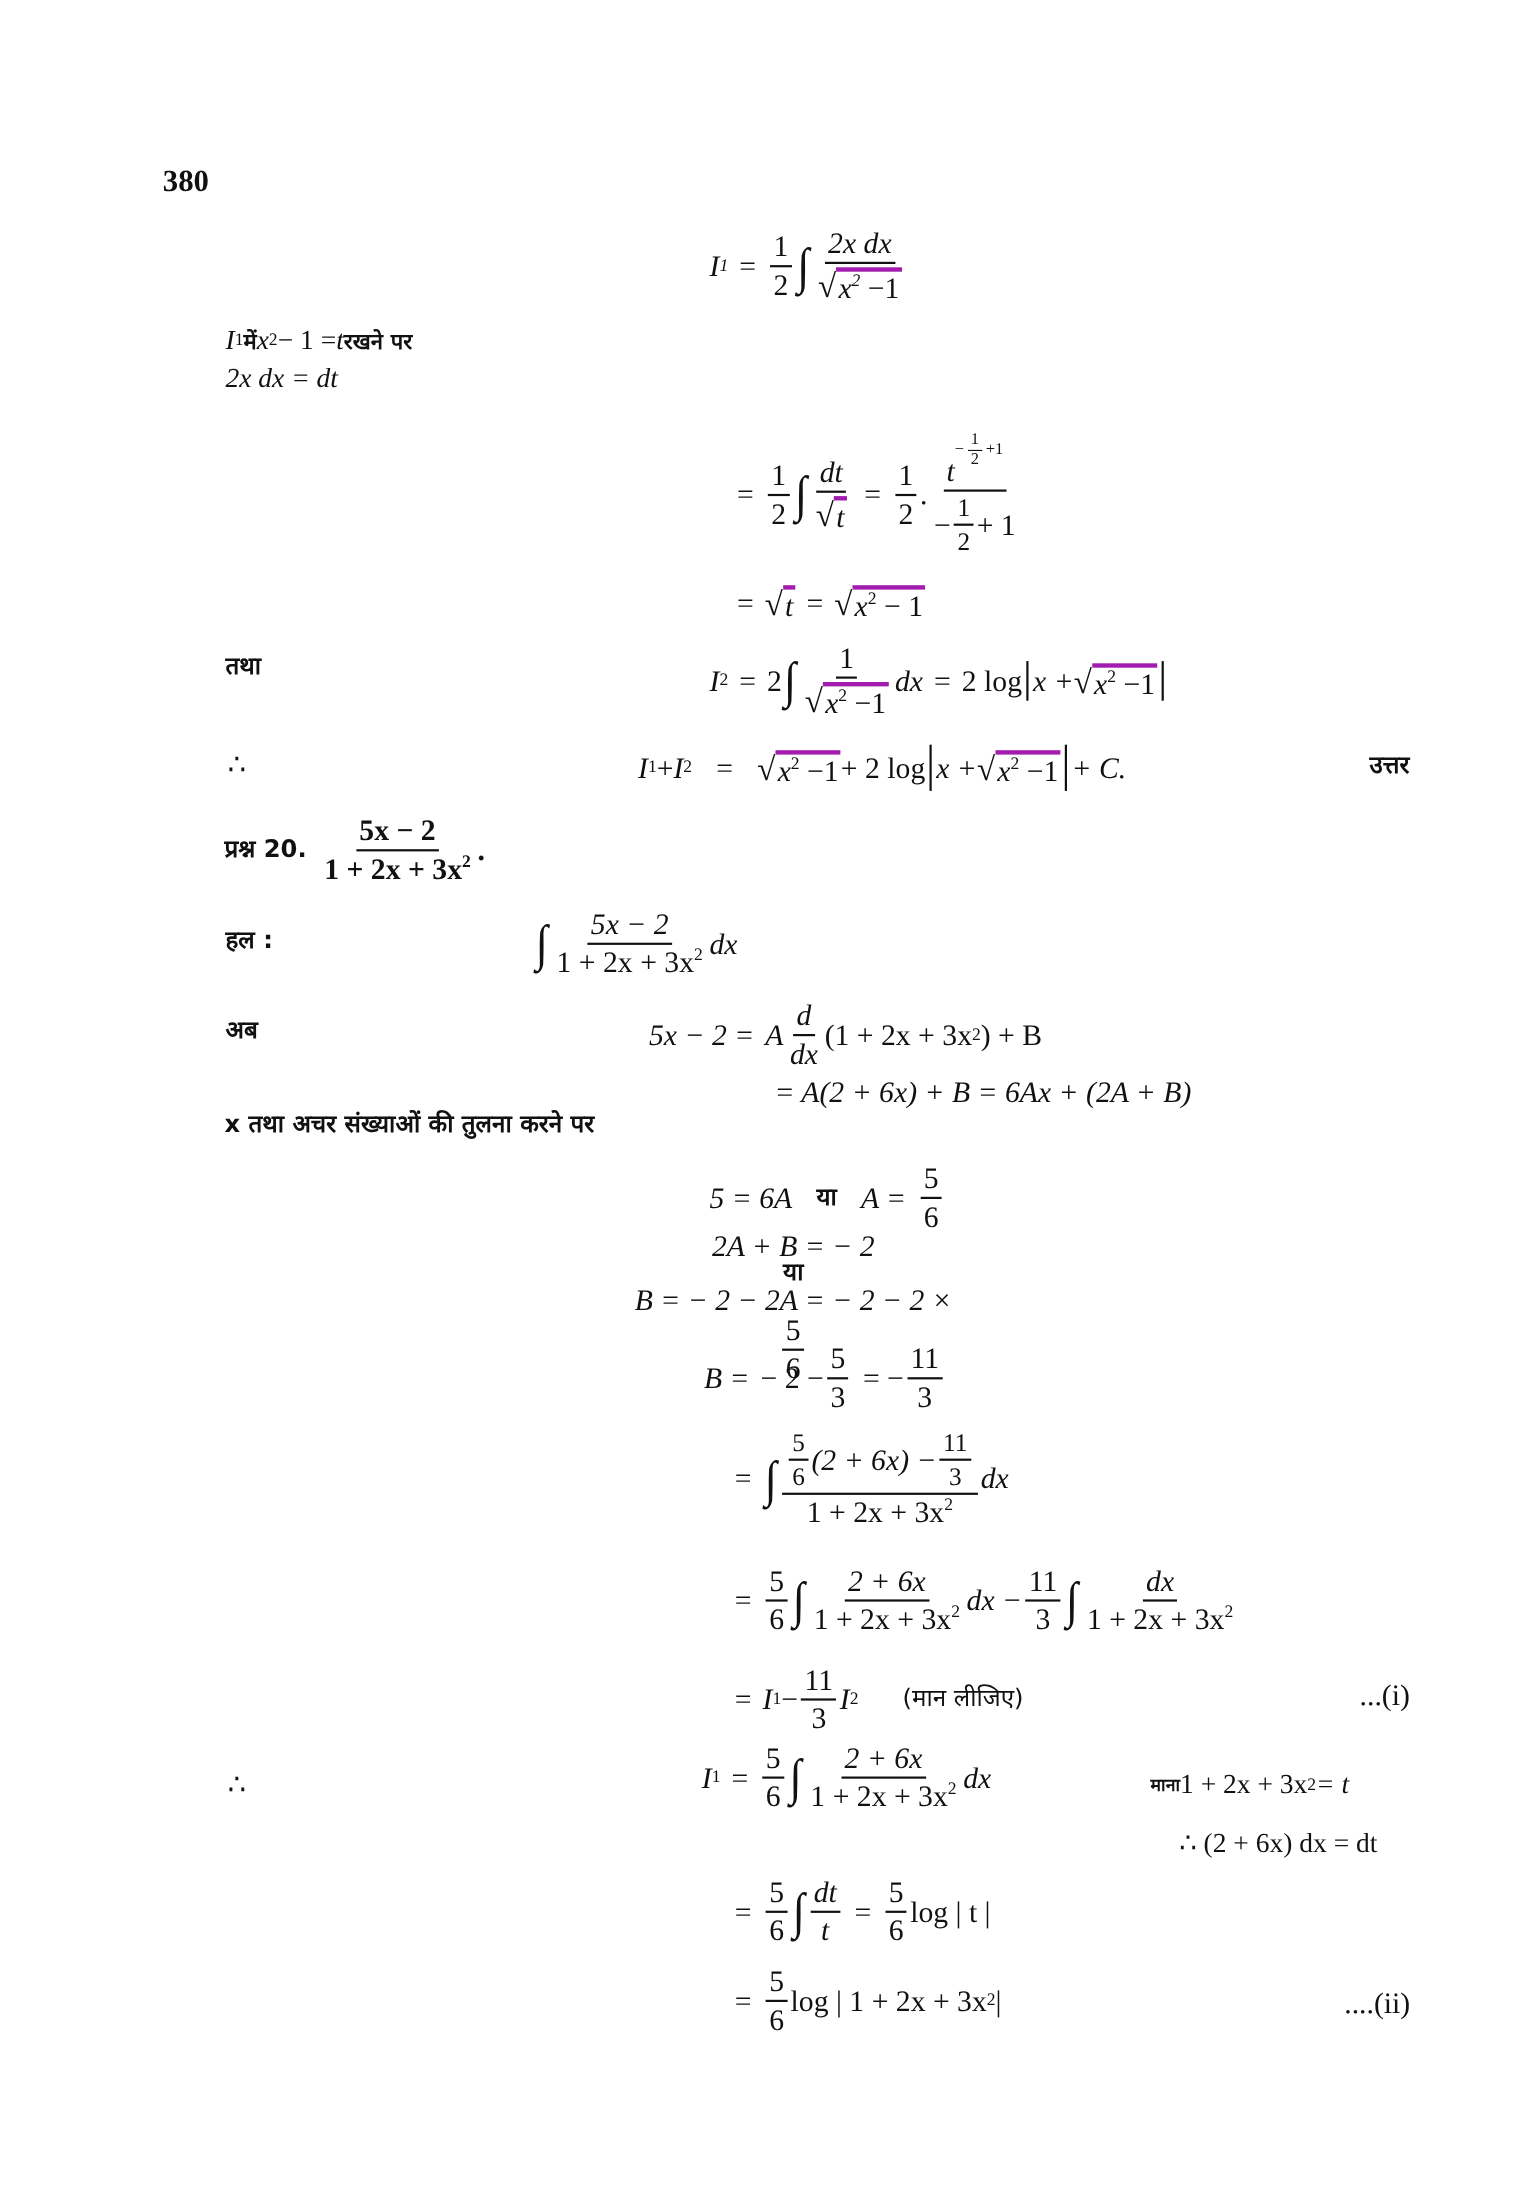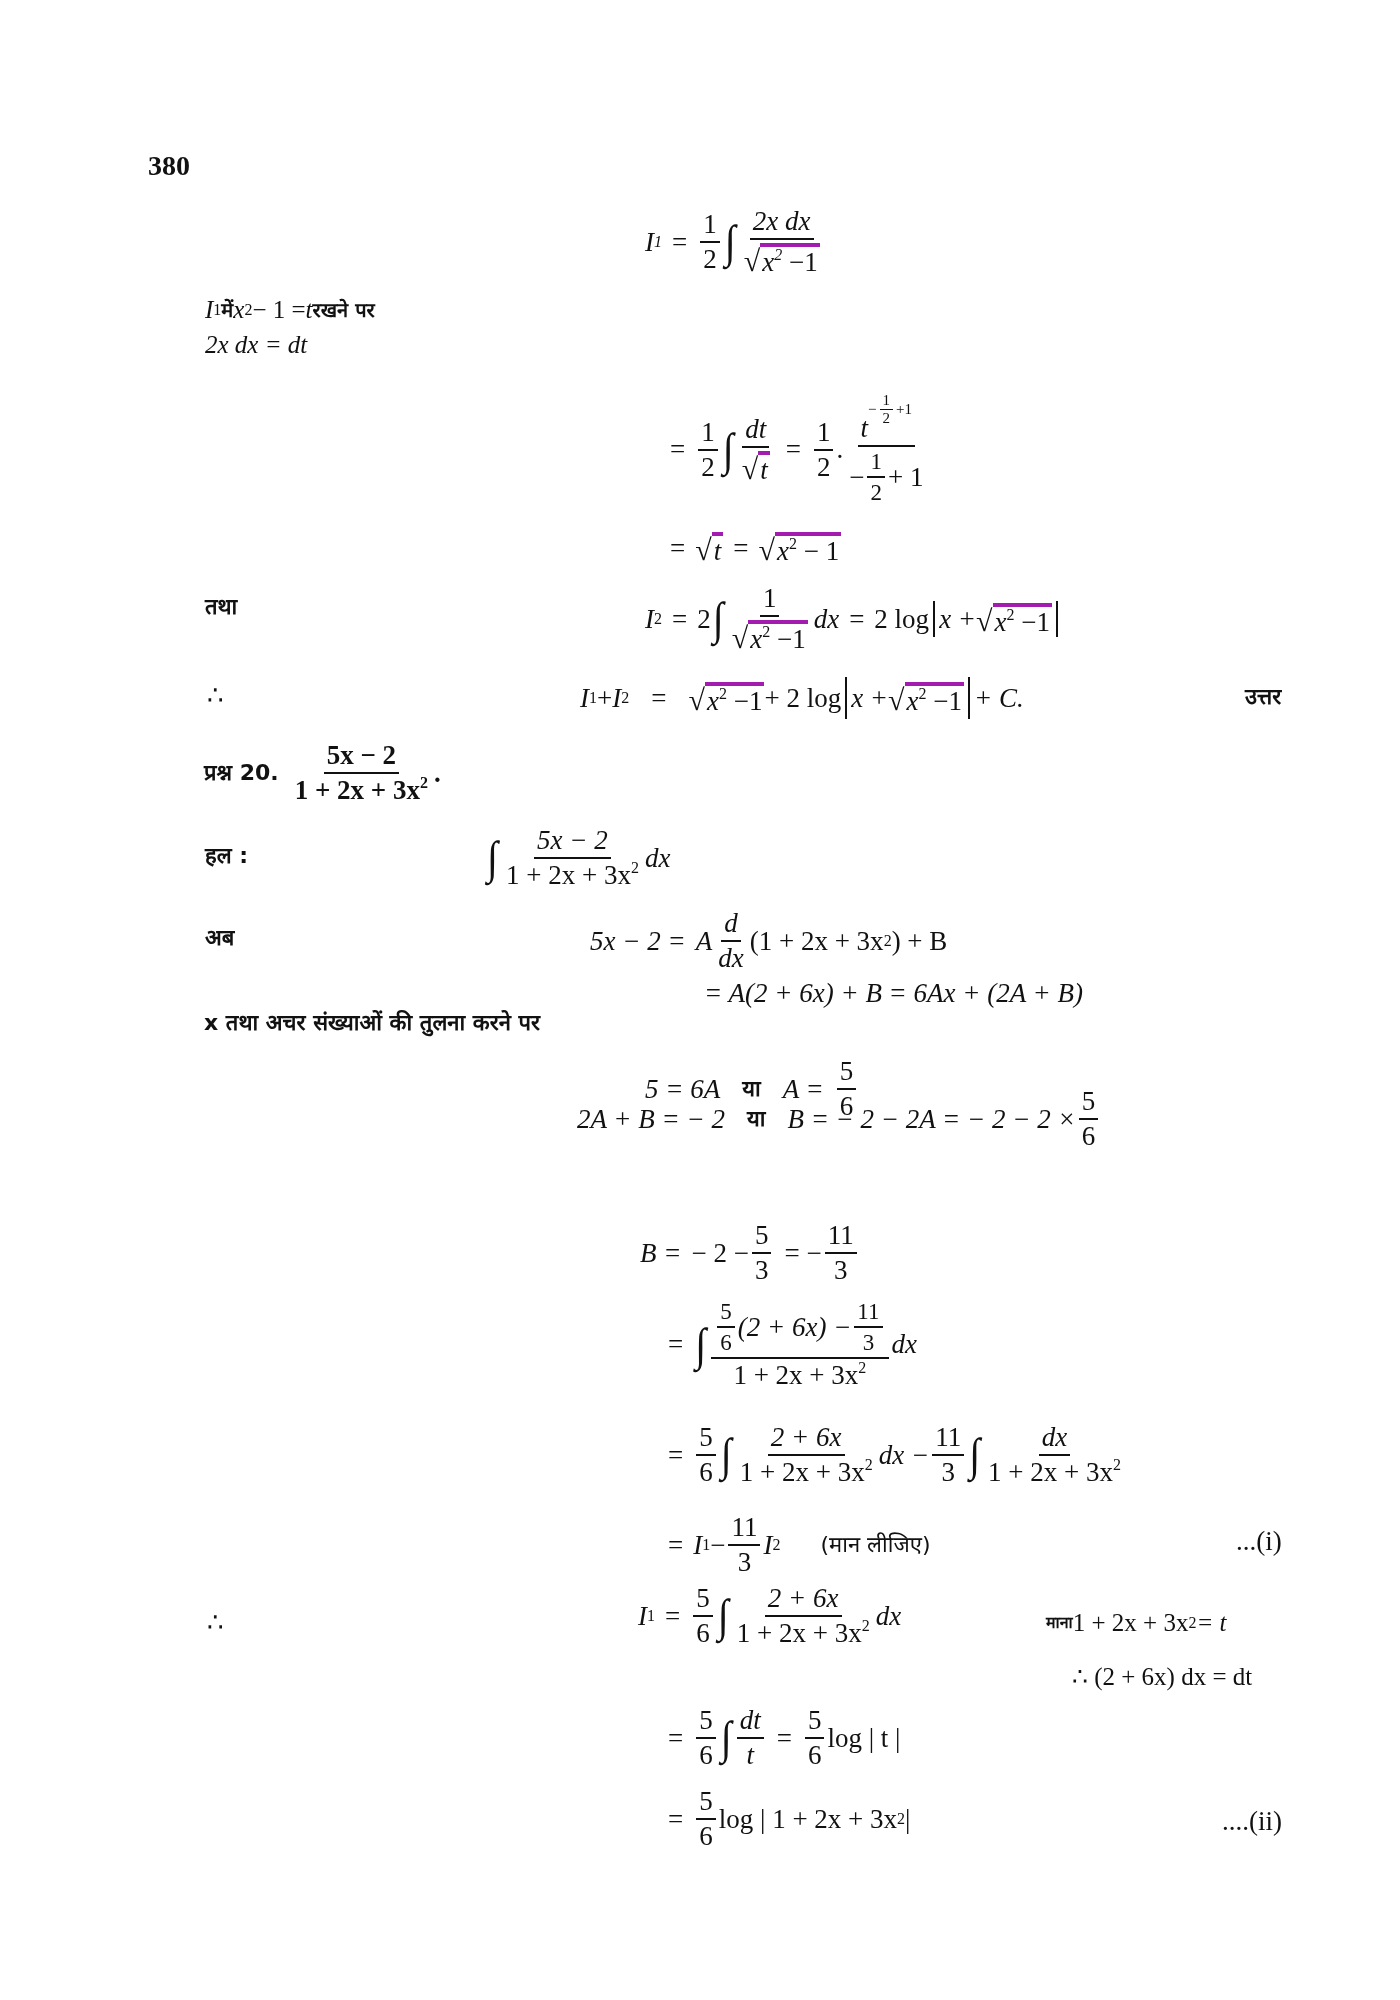--- a/index.html
+++ b/index.html
@@ -249,21 +249,21 @@
   <span class="hi">या</span>
     <span class="sp2"></span>
   <span class="it">A =</span>
     <span class="sp"></span>
   <span class="fr">
       <span class="n">5</span>
       <span class="d">6</span>
     </span>
 </div>
 
-<div class="ln" style="left:577px; top:1088px;">
+<div class="ln" style="left:577px; top:1120px;flex-direction:column;">
   <span class="it">2A + B = − 2</span>
     <span class="sp2"></span>
   <span class="hi">या</span>
     <span class="sp2"></span>
   <span class="it">B = − 2 − 2A = − 2 − 2 ×</span>
   <span class="fr">
       <span class="n">5</span>
       <span class="d">6</span>
     </span>
 </div>

